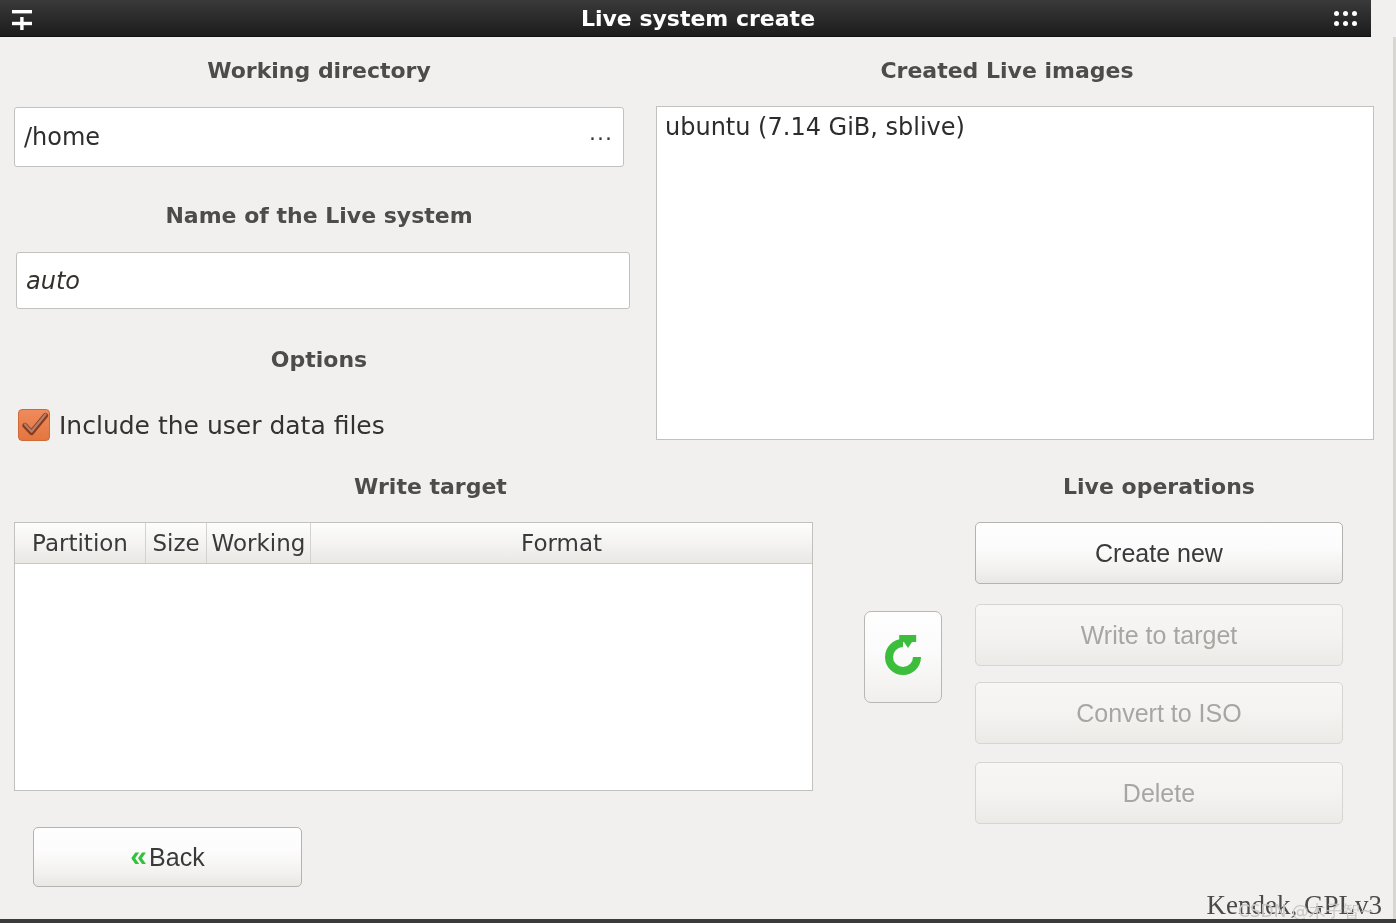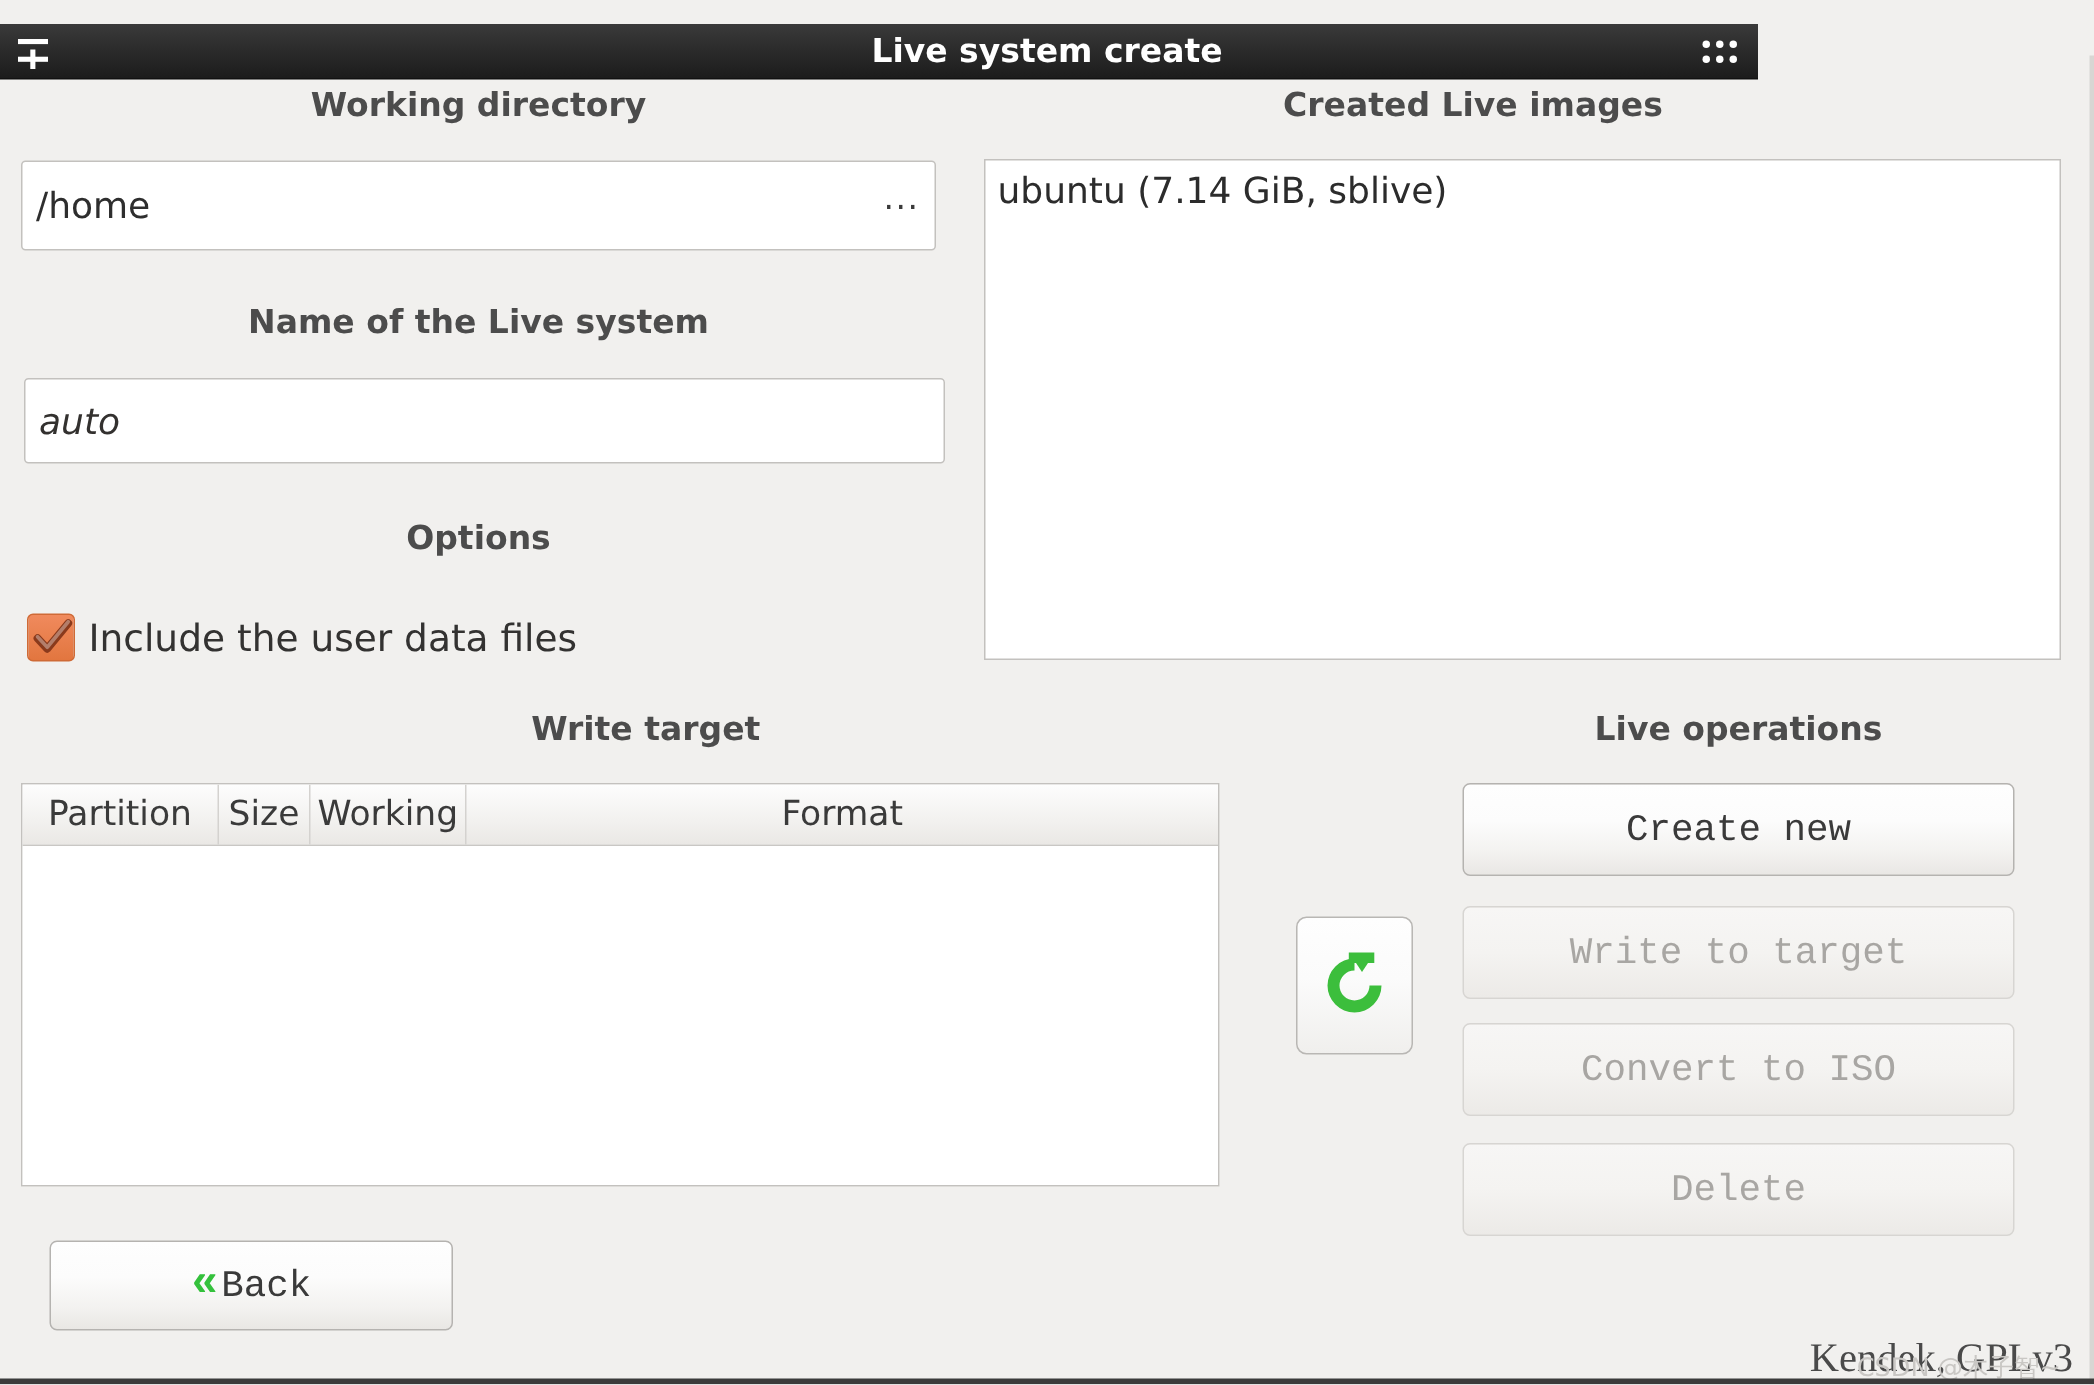--- a/index.html
+++ b/index.html
@@ -16,26 +16,25 @@
     height: 923px;
     background: #f1f0ee;
     overflow: hidden;
     box-sizing: border-box;
   }
 
   
   .titlebar {
     position: absolute;
     left: 0; top: 0;
-    width: 1172px;
+    width: 1371px;
     height: 37px;
     background: linear-gradient(to bottom, #3a3a3a 0%, #2c2c2c 45%, #1c1c1c 100%);
     border-bottom: 1px solid #111;
     box-sizing: border-box;
-    margin-top: 16px;
   }
   .title-text {
     position: absolute;
     left: 0; top: 0;
     width: 1396px;
     line-height: 37px;
     text-align: center;
     color: #ffffff;
     font-size: 22px;
     font-weight: bold;
@@ -186,21 +185,21 @@
 
   
   .btn {
     position: absolute;
     box-sizing: border-box;
     border-radius: 5px;
     background: linear-gradient(to bottom, #fefefe 0%, #fcfcfc 40%, #f3f2f0 75%, #e9e7e4 100%);
     border: 1px solid #b5b3b0;
     color: #3a3a3a;
     font-size: 25px;
-    font-family: Liberation Mono, monospace;
+    font-family: Liberation Sans, sans-serif;
     display: flex;
     align-items: center;
     justify-content: center;
     cursor: pointer;
     white-space: nowrap;
   }
   .btn.disabled {
     background: linear-gradient(to bottom, #f7f6f5 0%, #f4f3f1 50%, #eceae7 100%);
     border: 1px solid #d7d5d2;
     color: #a8a6a3;
@@ -306,21 +305,21 @@
   <div class="checkrow" style="left:18px; top:409px;">
     <span class="checkbox">
       <svg width="28" height="28" viewBox="0 0 28 28">
         <path d="M4 14.5 L10.5 21.5 L24.5 4.5" stroke="#8a3a1c" stroke-width="5.2" fill="none" stroke-linecap="round" stroke-linejoin="round"></path>
         <path d="M4 13.5 L10.5 20.5 L24.5 3.5" stroke="#ffffff" stroke-width="2.4" fill="none" stroke-linecap="round" stroke-linejoin="round" opacity="0.35"></path>
       </svg>
     </span>
     <span class="checklabel">Include the user data files</span>
   </div>
 
-  <div class="heading" style="left:623px; top:58px; width:718px;">Created Live images</div>
+  <div class="heading" style="left:648px; top:58px; width:718px;">Created Live images</div>
 
   <div class="listbox" style="left:656px; top:106px; width:718px; height:334px;">
     <div class="item">ubuntu (7.14 GiB, sblive)</div>
   </div>
 
   <div class="heading" style="left:14px; top:474px; width:833px;">Write target</div>
 
   <div class="table" style="left:14px; top:522px; width:799px; height:269px;">
     <div class="thead">
       <div class="th" style="width:131px;">Partition</div>

